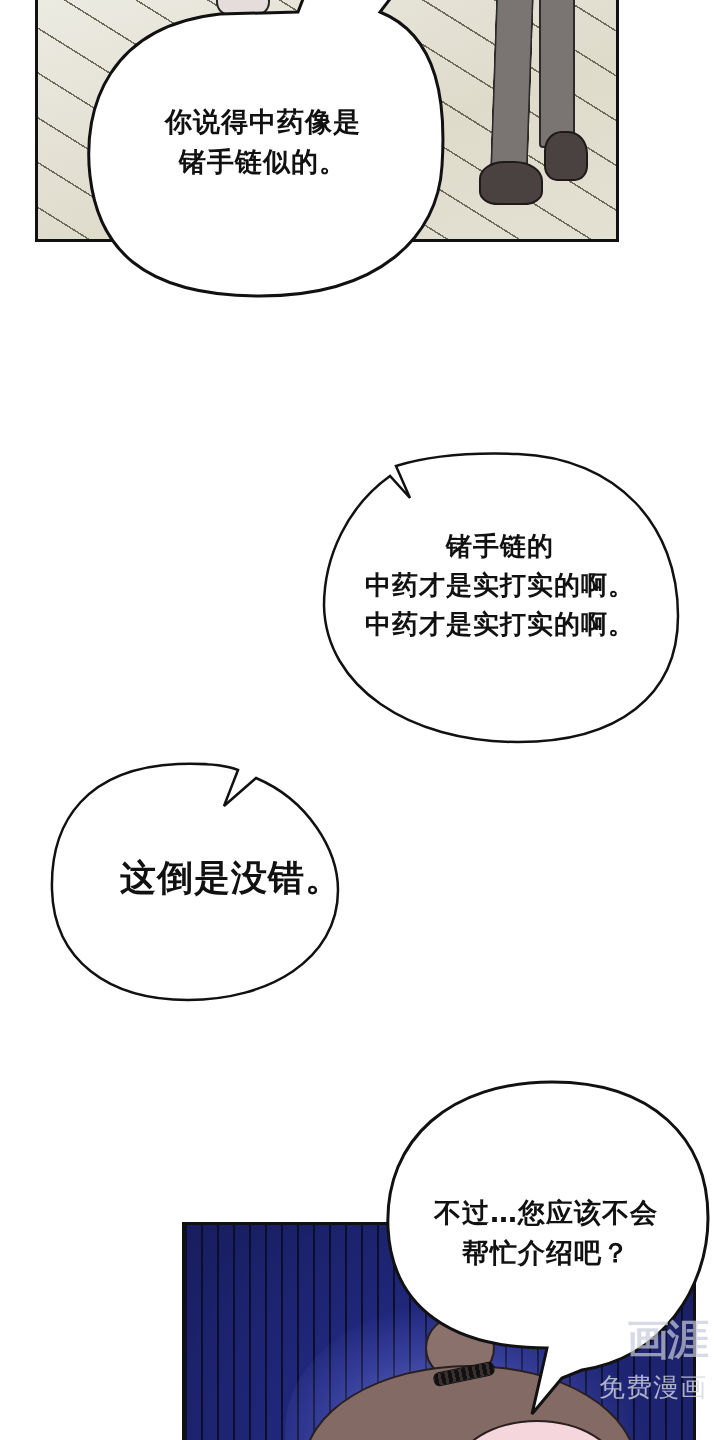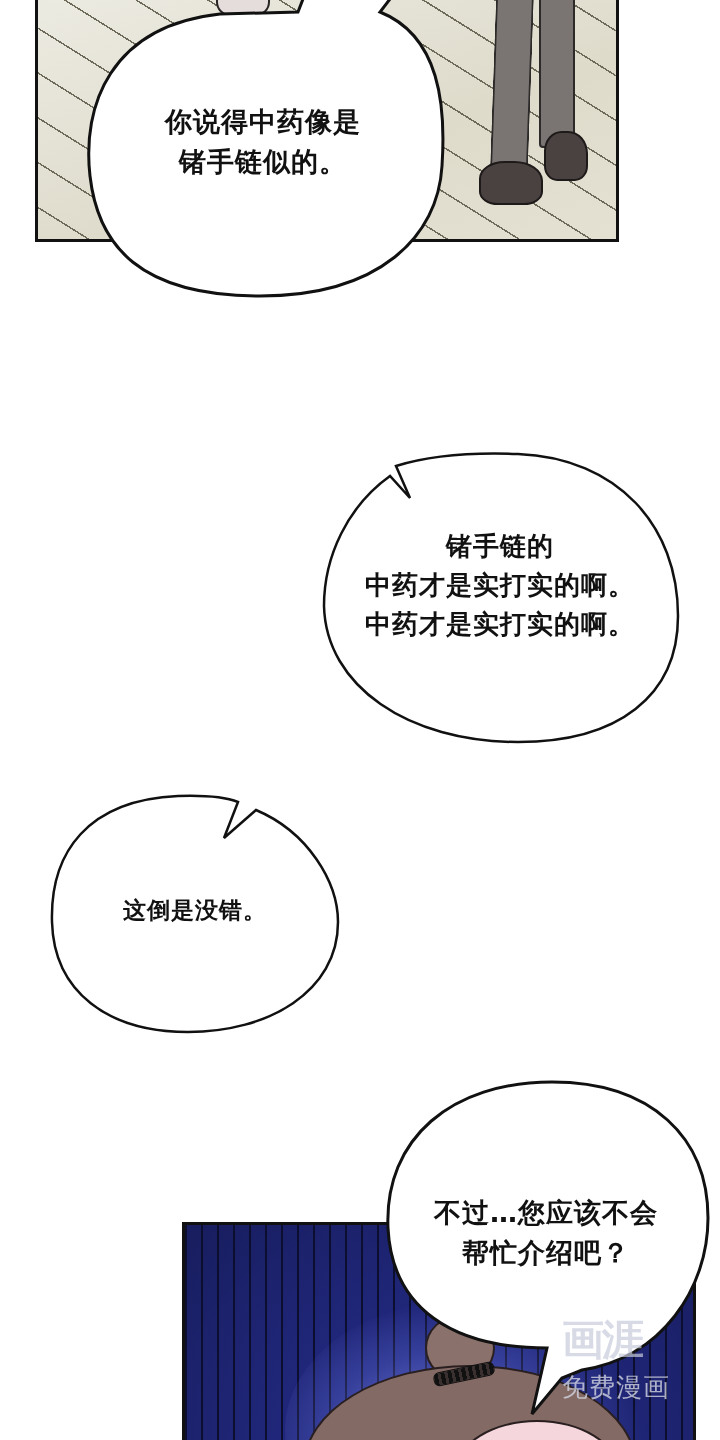--- a/index.html
+++ b/index.html
@@ -41,21 +41,21 @@
   .scrunchie { position:absolute; left:248px; top:142px; width:60px; height:12px; border-radius:6px;
                background:repeating-linear-gradient(90deg, #111 0 4px, #3a3030 4px 7px); border:1px solid #111; transform:rotate(-12deg);}
   .face { position:absolute; left:270px; top:195px; width:160px; height:100px; border-radius:50% 50% 0 0;
           background:#f4d6dc; border:2px solid #2a1f20; }
 
   .bubble { position:absolute; display:flex; align-items:center; justify-content:center; text-align:center;
             color:#111; font-weight:bold; box-sizing:border-box; }
   .bubble svg { position:absolute; left:0; top:0; overflow:visible; }
   .bubble .txt { position:relative; z-index:2; line-height:1.5; letter-spacing:1px; }
 
-  .watermark { position:absolute; left:562px; top:1318px; width:124px; text-align:left; color:rgba(190,195,215,0.78); z-index:5; }
+  .watermark { position:absolute; left:583px; top:1318px; width:124px; text-align:right; color:rgba(190,195,215,0.78); z-index:5; }
   .wm-main { font-size:42px; font-weight:bold; letter-spacing:-2px; line-height:44px; color:rgba(200,204,220,0.7); }
   .wm-sub { font-size:26px; margin-top:8px; letter-spacing:1px; color:rgba(210,212,225,0.8); }
 </style>
 </head>
 <body>
 
 <div class="panel panel-top">
   <div class="floor"></div>
   <div class="slipper"></div>
   <div class="legs">
@@ -89,21 +89,21 @@
              C 360 80, 300 12, 200 8
              C 150 6, 110 10, 78 20 Z" fill="#ffffff" stroke="#111" stroke-width="2.5"></path>
   </svg>
   <div class="txt" style="margin-top:-20px;">
     <div>锗手链的</div>
     <div>中药才是实打实的啊。</div>
     <div>中药才是实打实的啊。</div>
   </div>
 </div>
 
-<div class="bubble" style="left:48px; top:792px; width:294px; height:244px; font-size:23px;">
+<div class="bubble" style="left:48px; top:760px; width:294px; height:244px; font-size:36px;justify-content:flex-end;">
   <svg width="294" height="244">
     <path d="M 190 10 L 176 46 L 208 18
              C 260 40, 290 90, 290 130
              C 290 200, 220 240, 140 240
              C 60 240, 6 200, 4 130
              C 2 60, 40 8, 130 4
              C 160 3, 180 6, 190 10 Z" fill="#ffffff" stroke="#111" stroke-width="2.5"></path>
   </svg>
   <div class="txt" style="margin-top:-8px;">
     <div>这倒是没错。</div>

